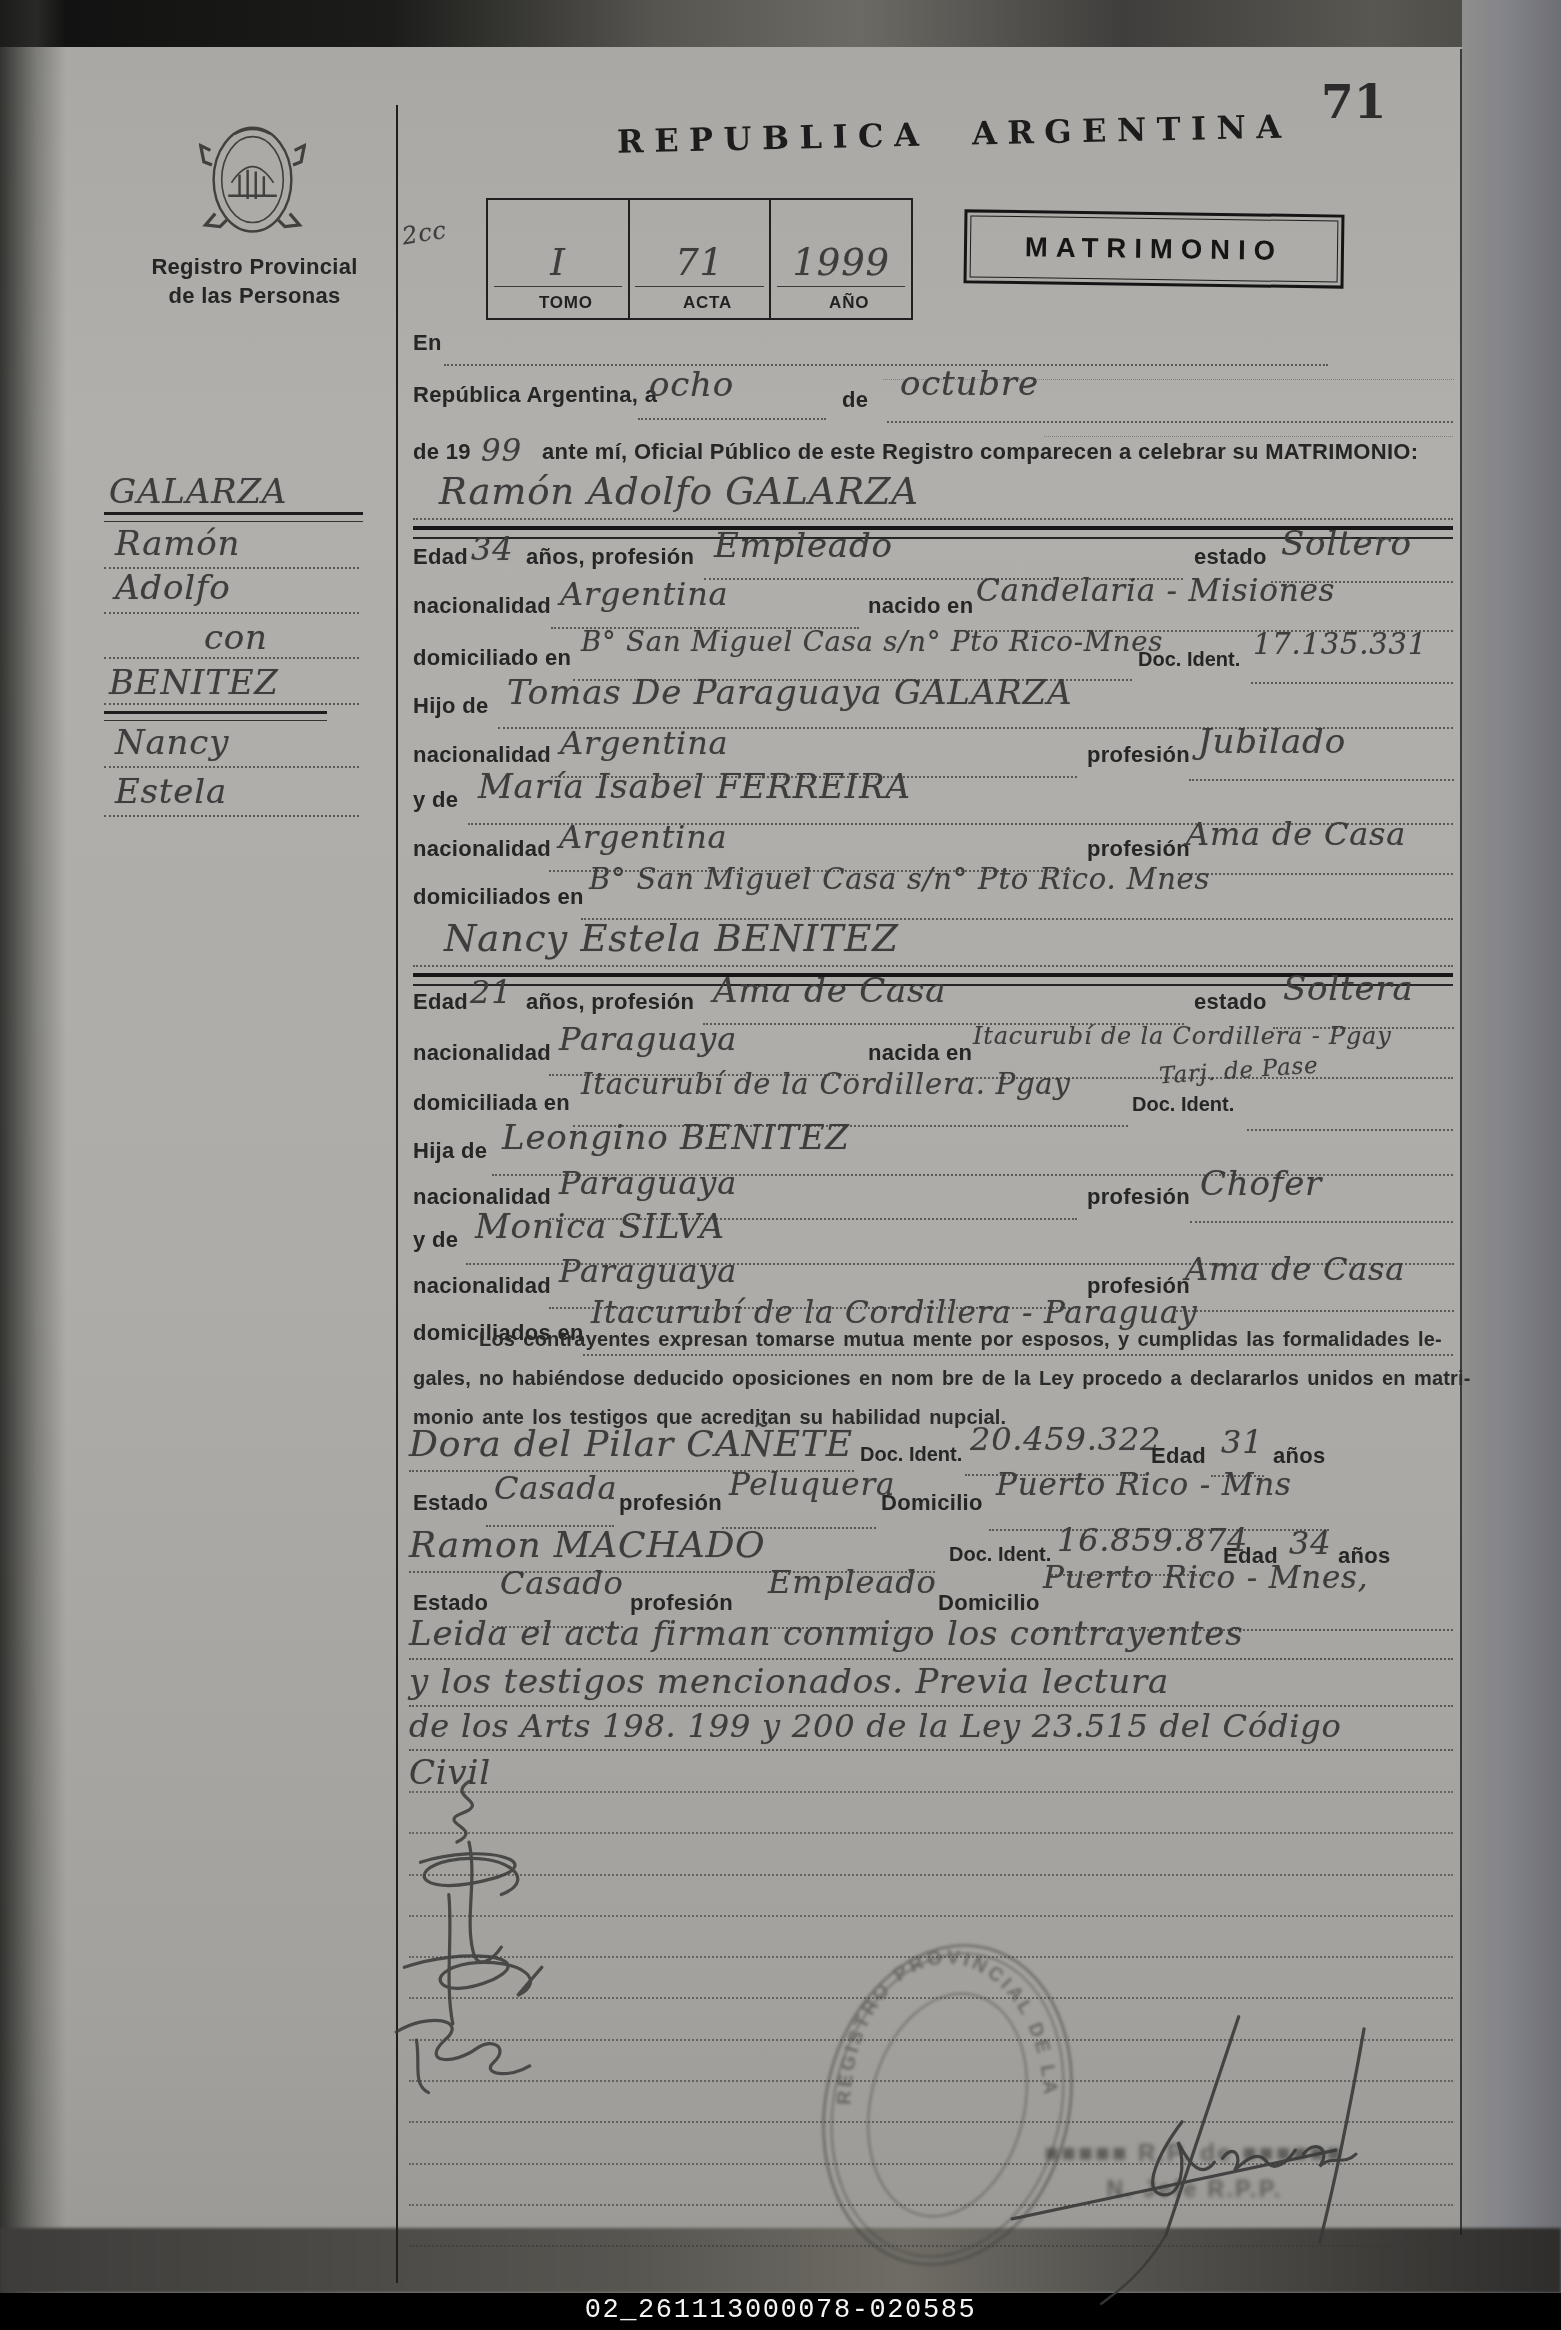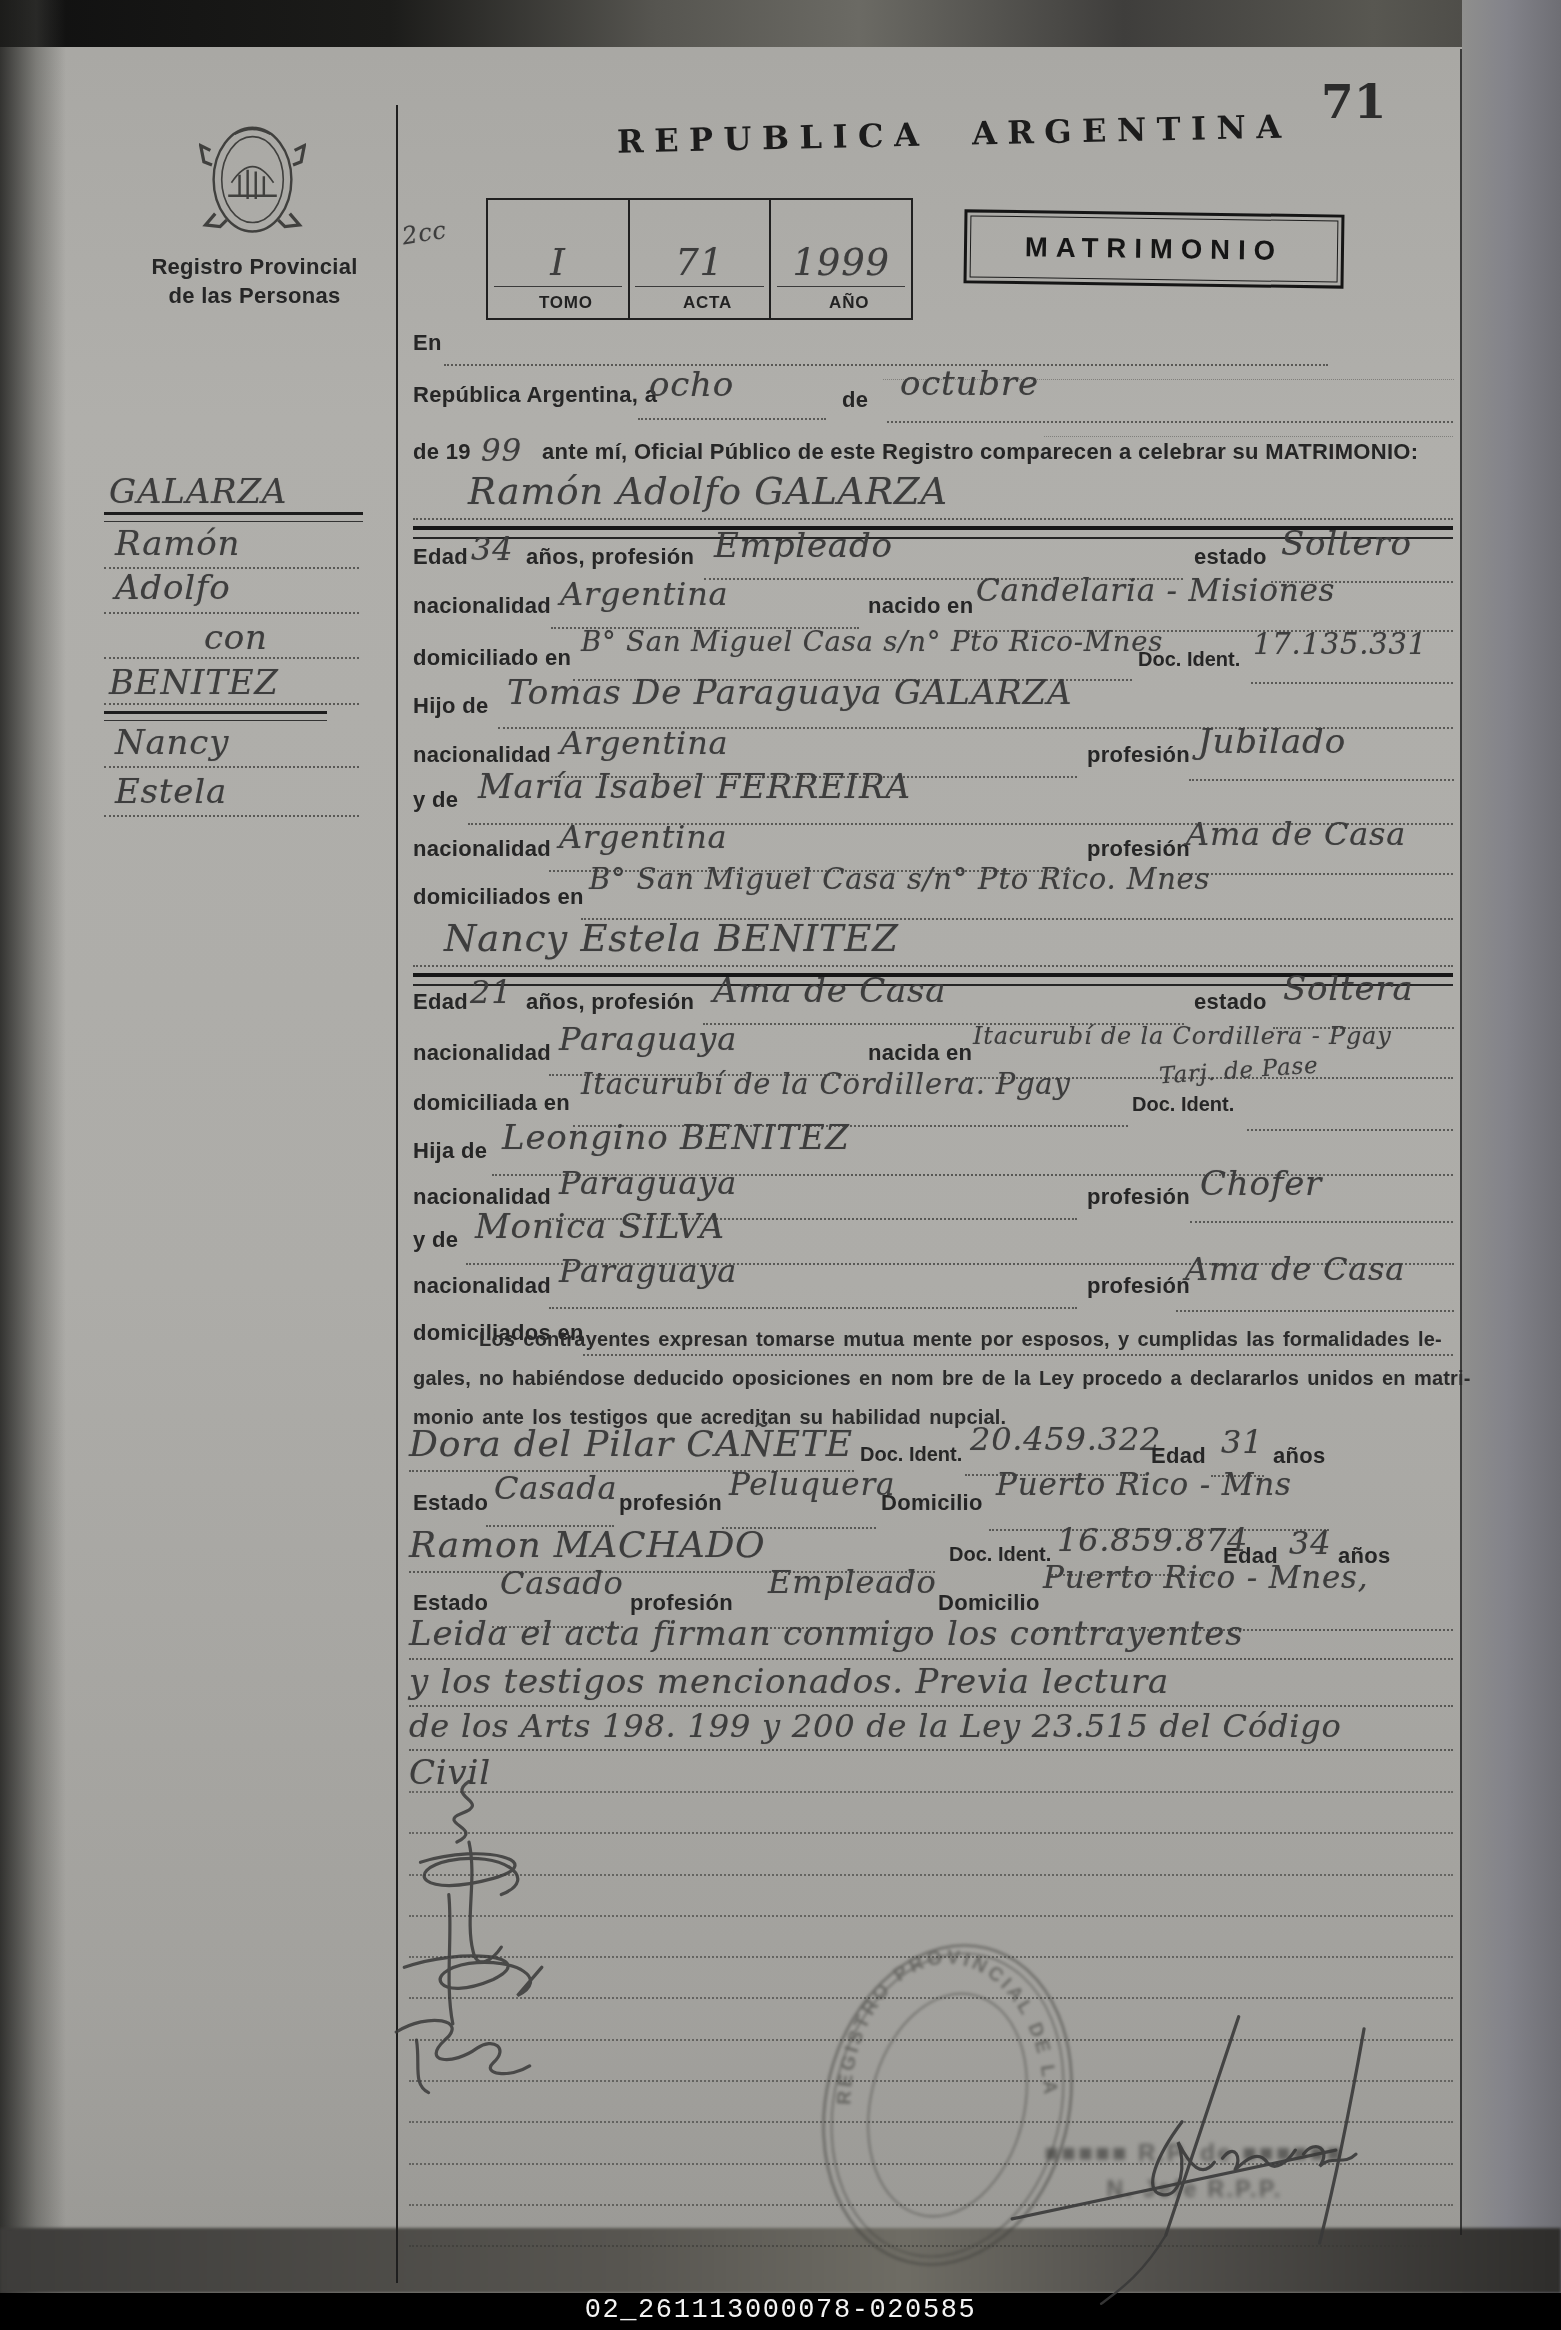--- a/index.html
+++ b/index.html
@@ -125,21 +125,21 @@
   <div class="dot" style="left:638px;top:418px;width:188px;"></div>
   <div class="abs lbl" style="left:842px;top:387px;">de</div>
   <div class="abs hw" style="left:900px;top:363px;font-size:34px;">octubre</div>
   <div class="dot" style="left:887px;top:421px;width:566px;"></div>
   <div class="dot faint" style="left:1044px;top:436px;width:409px;"></div>
 
   <div class="abs lbl" style="left:413px;top:439px;">de 19</div>
   <div class="abs hw" style="left:481px;top:432px;font-size:31px;">99</div>
   <div class="abs lbl" style="left:542px;top:439px;">ante mí, Oficial Público de este Registro comparecen a celebrar su MATRIMONIO:</div>
 
-  <div class="abs hw" style="left:439px;top:470px;font-size:37px;margin-left:29px;">Ramón Adolfo GALARZA</div>
+  <div class="abs hw" style="left:439px;top:470px;font-size:37px;">Ramón Adolfo GALARZA</div>
   <div class="dot" style="left:413px;top:518px;width:1040px;"></div>
   <div class="heavy" style="left:413px;top:526px;width:1040px;"></div>
 
   <div class="abs lbl" style="left:413px;top:544px;">Edad</div>
   <div class="abs hw" style="left:471px;top:530px;font-size:32px;">34</div>
   <div class="abs lbl" style="left:526px;top:544px;">años, profesión</div>
   <div class="abs hw" style="left:714px;top:525px;font-size:34px;">Empleado</div>
   <div class="dot" style="left:704px;top:578px;width:479px;"></div>
   <div class="abs lbl" style="left:1194px;top:544px;">estado</div>
   <div class="abs hw" style="left:1281px;top:523px;font-size:34px;">Soltero</div>
@@ -228,20 +228,21 @@
   <div class="dot" style="left:466px;top:1263px;width:988px;"></div>
 
   <div class="abs lbl" style="left:413px;top:1273px;">nacionalidad</div>
   <div class="abs hw" style="left:559px;top:1252px;font-size:32px;">Paraguaya</div>
   <div class="dot" style="left:549px;top:1307px;width:528px;"></div>
   <div class="abs lbl" style="left:1087px;top:1273px;">profesión</div>
   <div class="abs hw" style="left:1185px;top:1250px;font-size:32px;">Ama de Casa</div>
   <div class="dot" style="left:1176px;top:1310px;width:278px;"></div>
 
   <div class="abs lbl" style="left:413px;top:1320px;">domiciliados en</div>
+  <div class="abs hw" style="left:591px;top:1294px;font-size:31px;">Itacurubí de la Cordillera - Paraguay</div>
   <div class="dot" style="left:583px;top:1354px;width:870px;"></div>
 
   <div class="abs par" style="left:479px;top:1328px;">Los contrayentes expresan tomarse mutua mente por esposos, y cumplidas las formalidades le-</div>
   <div class="abs par" style="left:413px;top:1367px;">gales, no habiéndose deducido oposiciones en nom bre de la Ley procedo a declararlos unidos en matri-</div>
   <div class="abs par" style="left:413px;top:1406px;">monio ante los testigos que acreditan su habilidad nupcial.</div>
 
   <div class="abs hw" style="left:409px;top:1423px;font-size:36px;">Dora del Pilar CAÑETE</div>
   <div class="abs lbl-sm" style="left:860px;top:1443px;">Doc. Ident.</div>
   <div class="abs hw" style="left:970px;top:1420px;font-size:32px;">20.459.322</div>
   <div class="abs lbl" style="left:1151px;top:1443px;">Edad</div>

